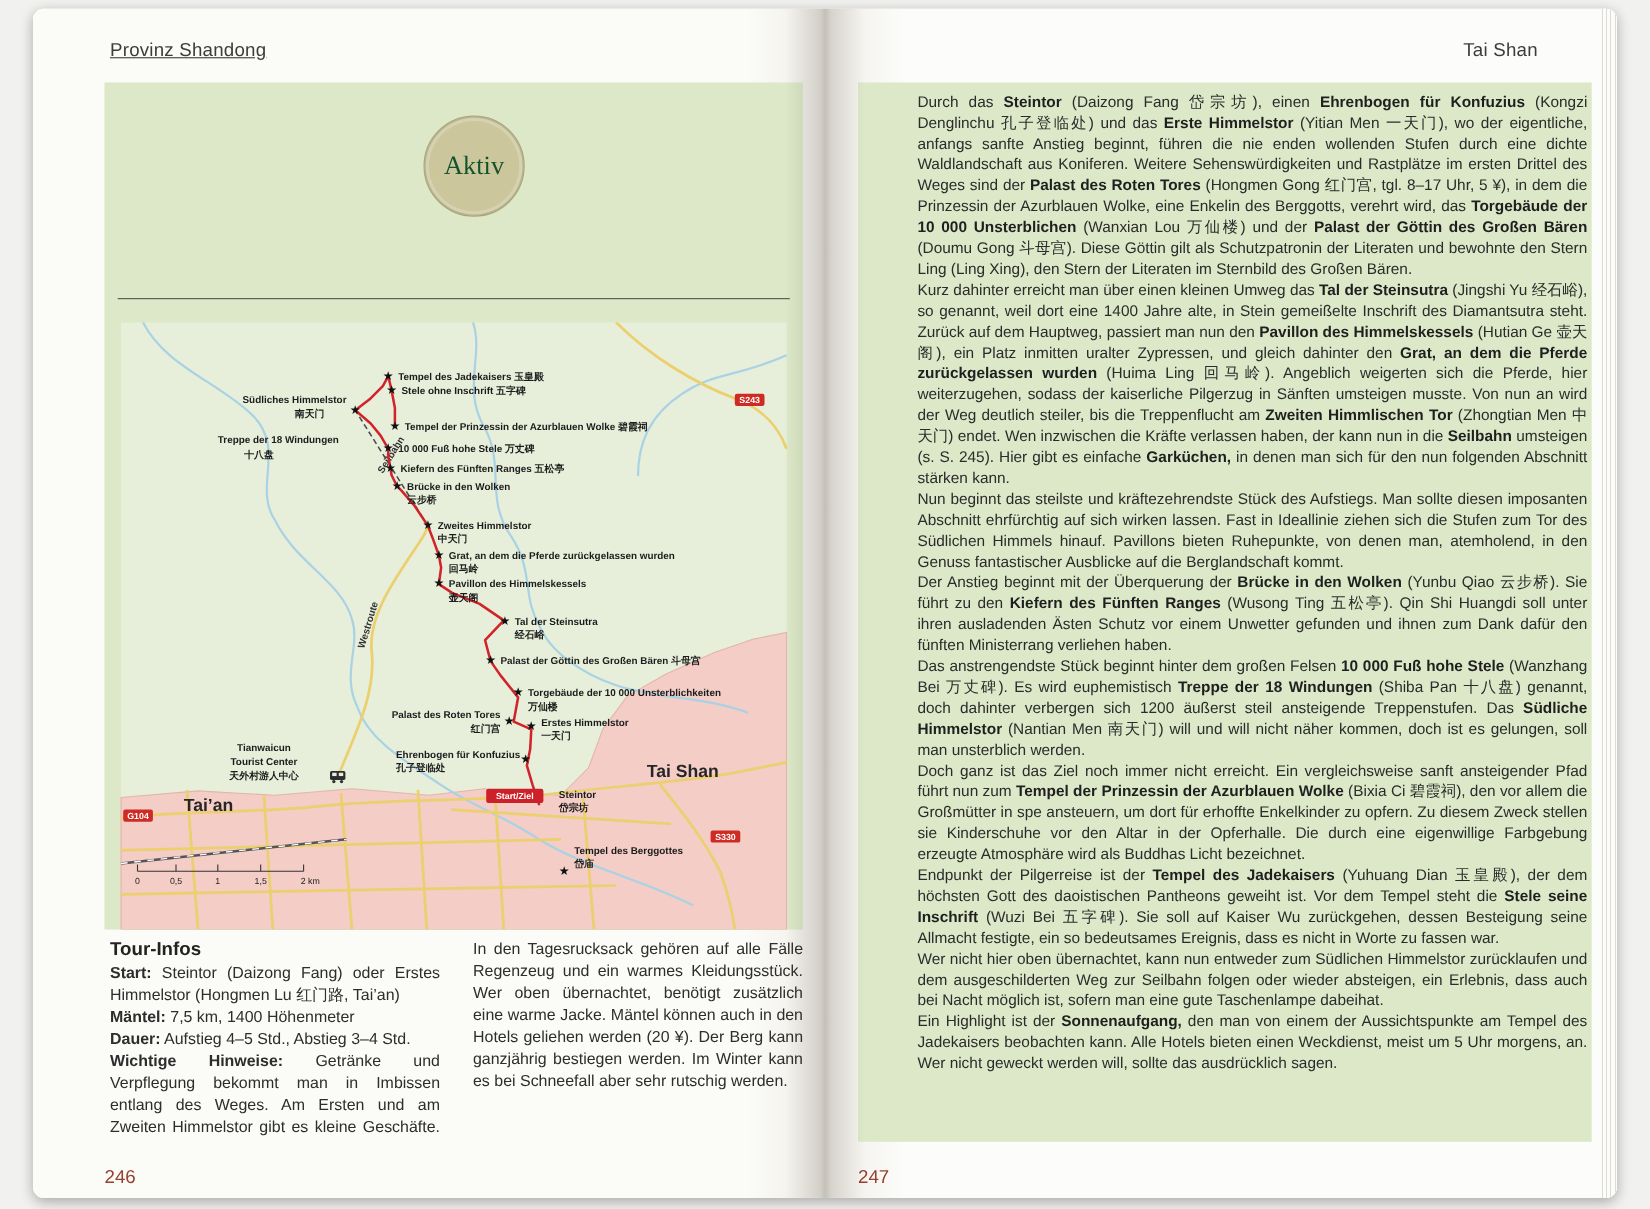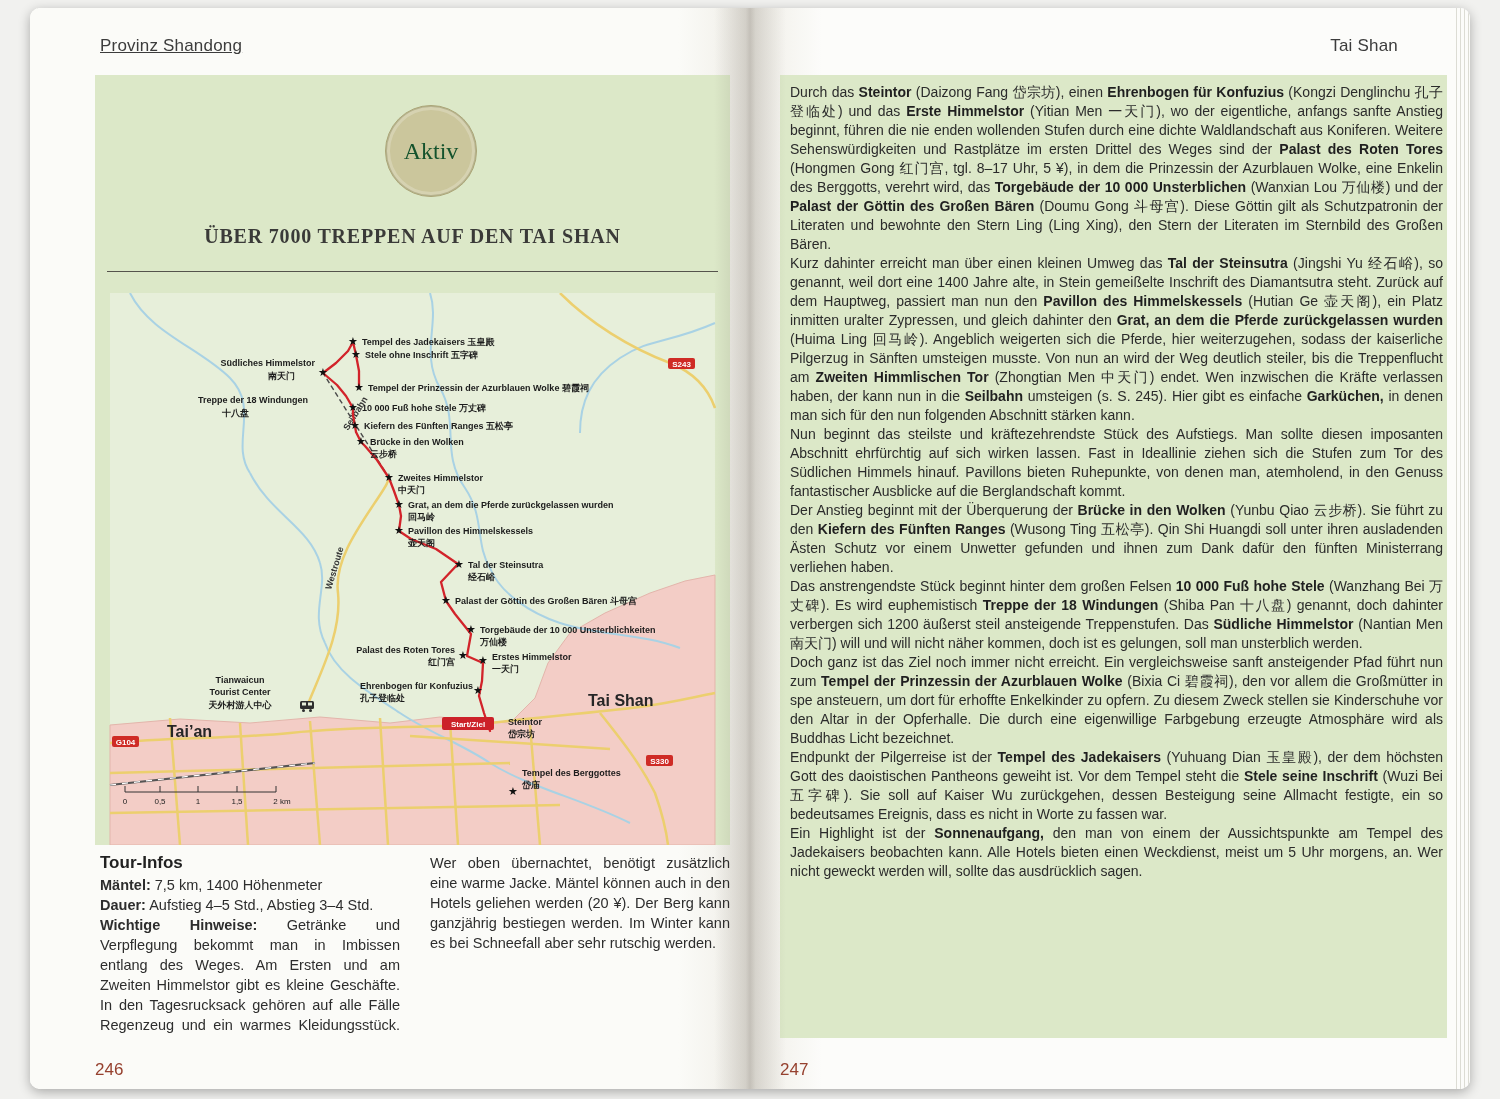--- a/index.html
+++ b/index.html
@@ -44,36 +44,35 @@
 
   .tour-infos { position:absolute; left:70px; top:845px; width:630px; height:196px; overflow:hidden;
            column-count:2; column-gap:30px; column-fill:auto; font-size:14.5px; line-height:20px; color:#2d2d2d; }
   .tour-infos h3 { margin:0 0 2px 0; font-size:17px; color:#222; }
   .tour-infos p { margin:0; text-align:justify; }
   .pagenum { position:absolute; top:1052px; text-align:left; font-size:17px; color:#96412f; }
   .pagenum.pl { left:65px; width:635px; }
   .pagenum.pr { left:30px; width:667px; }
 
   .articlebox { left:30px; top:67px; width:667px; height:963px; overflow:hidden; }
-  .article { padding:8px 4px 0 10px; font-size:14px; line-height:19px; text-align:justify; color:#2b2b2b; }
+  .article { padding:8px 4px 0 10px; font-size:14px; line-height:19px; text-align:justify; color:#2b2b2b;margin-left:44px; }
   .article p { margin:0; }
   .article strong { color:#1f1f1f; }
 </style>
 </head>
 <body>
 
 <div class="stage">
   <div class="book">
 
     <div class="page page-left">
       <div class="page-header left">Provinz Shandong</div>
 
       <div class="greenbox tourbox">
         <div class="badge">Aktiv</div>
-        <h1 class="tour-title">ÜBER 7000 TREPPEN AUF DEN TAI SHAN</h1>
         <hr class="title-rule">
 
         <svg class="map" viewBox="0 0 605 552" xmlns="http://www.w3.org/2000/svg">
 
           <rect x="0" y="0" width="605" height="552" fill="#e7efda"></rect>
 
           <path fill="#f3cdc6" stroke="#e3b5ab" stroke-width="1" d="M 0 432 L 70 426 L 140 430 L 210 424 L 280 430 L 330 424 L 365 428 L 400 430 L 425 405 L 438 370 L 460 340 L 495 320 L 540 300 L 575 288 L 605 282 L 605 552 L 0 552 Z"></path>
 
           <g fill="none" stroke="#a9d2e4" stroke-width="2">
             <path d="M 20 0 C 40 40 90 55 120 85 C 150 115 120 150 140 180"></path>
@@ -214,20 +213,21 @@
             <text class="mscale" x="88" y="511">1</text>
             <text class="mscale" x="127" y="511">1,5</text>
             <text class="mscale" x="172" y="511">2 km</text>
           </g>
         </svg>
       </div>
 
       <div class="tour-infos">
         <h3>Tour-Infos</h3>
         <div>
+            <p><strong>Start:</strong> Steintor (Daizong Fang) oder Erstes Himmelstor (Hongmen Lu 红门路, Tai’an)</p>
             <p><strong>Mäntel:</strong> 7,5 km, 1400 Höhenmeter</p>
             <p><strong>Dauer:</strong> Aufstieg 4–5 Std., Abstieg 3–4 Std.</p>
             <p><strong>Wichtige Hinweise:</strong> Getränke und Verpflegung bekommt man in Imbissen entlang des Weges. Am Ersten und am Zweiten Himmelstor gibt es kleine Geschäfte. In den Tagesrucksack gehören auf alle Fälle Regenzeug und ein warmes Kleidungsstück. Wer oben übernachtet, benötigt zusätzlich eine warme Jacke. Mäntel können auch in den Hotels geliehen werden (20 ¥). Der Berg kann ganzjährig bestiegen werden. Im Winter kann es bei Schneefall aber sehr rutschig werden.</p>
           </div>
       </div>
 
       <div class="pagenum pl">246</div>
     </div>
 
     <div class="page page-right">
@@ -235,20 +235,21 @@
 
       <div class="greenbox articlebox">
         <div class="article">
             <p>Durch das <strong>Steintor</strong> (Daizong Fang 岱宗坊), einen <strong>Ehrenbogen für Konfuzius</strong> (Kongzi Denglinchu 孔子登临处) und das <strong>Erste Himmelstor</strong> (Yitian Men 一天门), wo der eigentliche, anfangs sanfte Anstieg beginnt, führen die nie enden wollenden Stufen durch eine dichte Waldlandschaft aus Koniferen. Weitere Sehenswürdigkeiten und Rastplätze im ersten Drittel des Weges sind der <strong>Palast des Roten Tores</strong> (Hongmen Gong 红门宫, tgl. 8–17 Uhr, 5 ¥), in dem die Prinzessin der Azurblauen Wolke, eine Enkelin des Berggotts, verehrt wird, das <strong>Torgebäude der 10 000 Unsterblichen</strong> (Wanxian Lou 万仙楼) und der <strong>Palast der Göttin des Großen Bären</strong> (Doumu Gong 斗母宫). Diese Göttin gilt als Schutzpatronin der Literaten und bewohnte den Stern Ling (Ling Xing), den Stern der Literaten im Sternbild des Großen Bären.</p>
             <p>Kurz dahinter erreicht man über einen kleinen Umweg das <strong>Tal der Steinsutra</strong> (Jingshi Yu 经石峪), so genannt, weil dort eine 1400 Jahre alte, in Stein gemeißelte Inschrift des Diamantsutra steht. Zurück auf dem Hauptweg, passiert man nun den <strong>Pavillon des Himmelskessels</strong> (Hutian Ge 壶天阁), ein Platz inmitten uralter Zypressen, und gleich dahinter den <strong>Grat, an dem die Pferde zurückgelassen wurden</strong> (Huima Ling 回马岭). Angeblich weigerten sich die Pferde, hier weiterzugehen, sodass der kaiserliche Pilgerzug in Sänften umsteigen musste. Von nun an wird der Weg deutlich steiler, bis die Treppenflucht am <strong>Zweiten Himmlischen Tor</strong> (Zhongtian Men 中天门) endet. Wen inzwischen die Kräfte verlassen haben, der kann nun in die <strong>Seilbahn</strong> umsteigen (s. S. 245). Hier gibt es einfache <strong>Garküchen,</strong> in denen man sich für den nun folgenden Abschnitt stärken kann.</p>
             <p>Nun beginnt das steilste und kräftezehrendste Stück des Aufstiegs. Man sollte diesen imposanten Abschnitt ehrfürchtig auf sich wirken lassen. Fast in Ideallinie ziehen sich die Stufen zum Tor des Südlichen Himmels hinauf. Pavillons bieten Ruhepunkte, von denen man, atemholend, in den Genuss fantastischer Ausblicke auf die Berglandschaft kommt.</p>
             <p>Der Anstieg beginnt mit der Überquerung der <strong>Brücke in den Wolken</strong> (Yunbu Qiao 云步桥). Sie führt zu den <strong>Kiefern des Fünften Ranges</strong> (Wusong Ting 五松亭). Qin Shi Huangdi soll unter ihren ausladenden Ästen Schutz vor einem Unwetter gefunden und ihnen zum Dank dafür den fünften Ministerrang verliehen haben.</p>
             <p>Das anstrengendste Stück beginnt hinter dem großen Felsen <strong>10 000 Fuß hohe Stele</strong> (Wanzhang Bei 万丈碑). Es wird euphemistisch <strong>Treppe der 18 Windungen</strong> (Shiba Pan 十八盘) genannt, doch dahinter verbergen sich 1200 äußerst steil ansteigende Treppenstufen. Das <strong>Südliche Himmelstor</strong> (Nantian Men 南天门) will und will nicht näher kommen, doch ist es gelungen, soll man unsterblich werden.</p>
             <p>Doch ganz ist das Ziel noch immer nicht erreicht. Ein vergleichsweise sanft ansteigender Pfad führt nun zum <strong>Tempel der Prinzessin der Azurblauen Wolke</strong> (Bixia Ci 碧霞祠), den vor allem die Großmütter in spe ansteuern, um dort für erhoffte Enkelkinder zu opfern. Zu diesem Zweck stellen sie Kinderschuhe vor den Altar in der Opferhalle. Die durch eine eigenwillige Farbgebung erzeugte Atmosphäre wird als Buddhas Licht bezeichnet.</p>
             <p>Endpunkt der Pilgerreise ist der <strong>Tempel des Jadekaisers</strong> (Yuhuang Dian 玉皇殿), der dem höchsten Gott des daoistischen Pantheons geweiht ist. Vor dem Tempel steht die <strong>Stele seine Inschrift</strong> (Wuzi Bei 五字碑). Sie soll auf Kaiser Wu zurückgehen, dessen Besteigung seine Allmacht festigte, ein so bedeutsames Ereignis, dass es nicht in Worte zu fassen war.</p>
+            <p>Wer nicht hier oben übernachtet, kann nun entweder zum Südlichen Himmelstor zurücklaufen und dem ausgeschilderten Weg zur Seilbahn folgen oder wieder absteigen, ein Erlebnis, dass auch bei Nacht möglich ist, sofern man eine gute Taschenlampe dabeihat.</p>
             <p>Ein Highlight ist der <strong>Sonnenaufgang,</strong> den man von einem der Aussichtspunkte am Tempel des Jadekaisers beobachten kann. Alle Hotels bieten einen Weckdienst, meist um 5 Uhr morgens, an. Wer nicht geweckt werden will, sollte das ausdrücklich sagen.</p>
           </div>
       </div>
 
       <div class="pagenum pr">247</div>
     </div>
 
     <div class="spine-shadow"></div>
   </div>
 </div>

